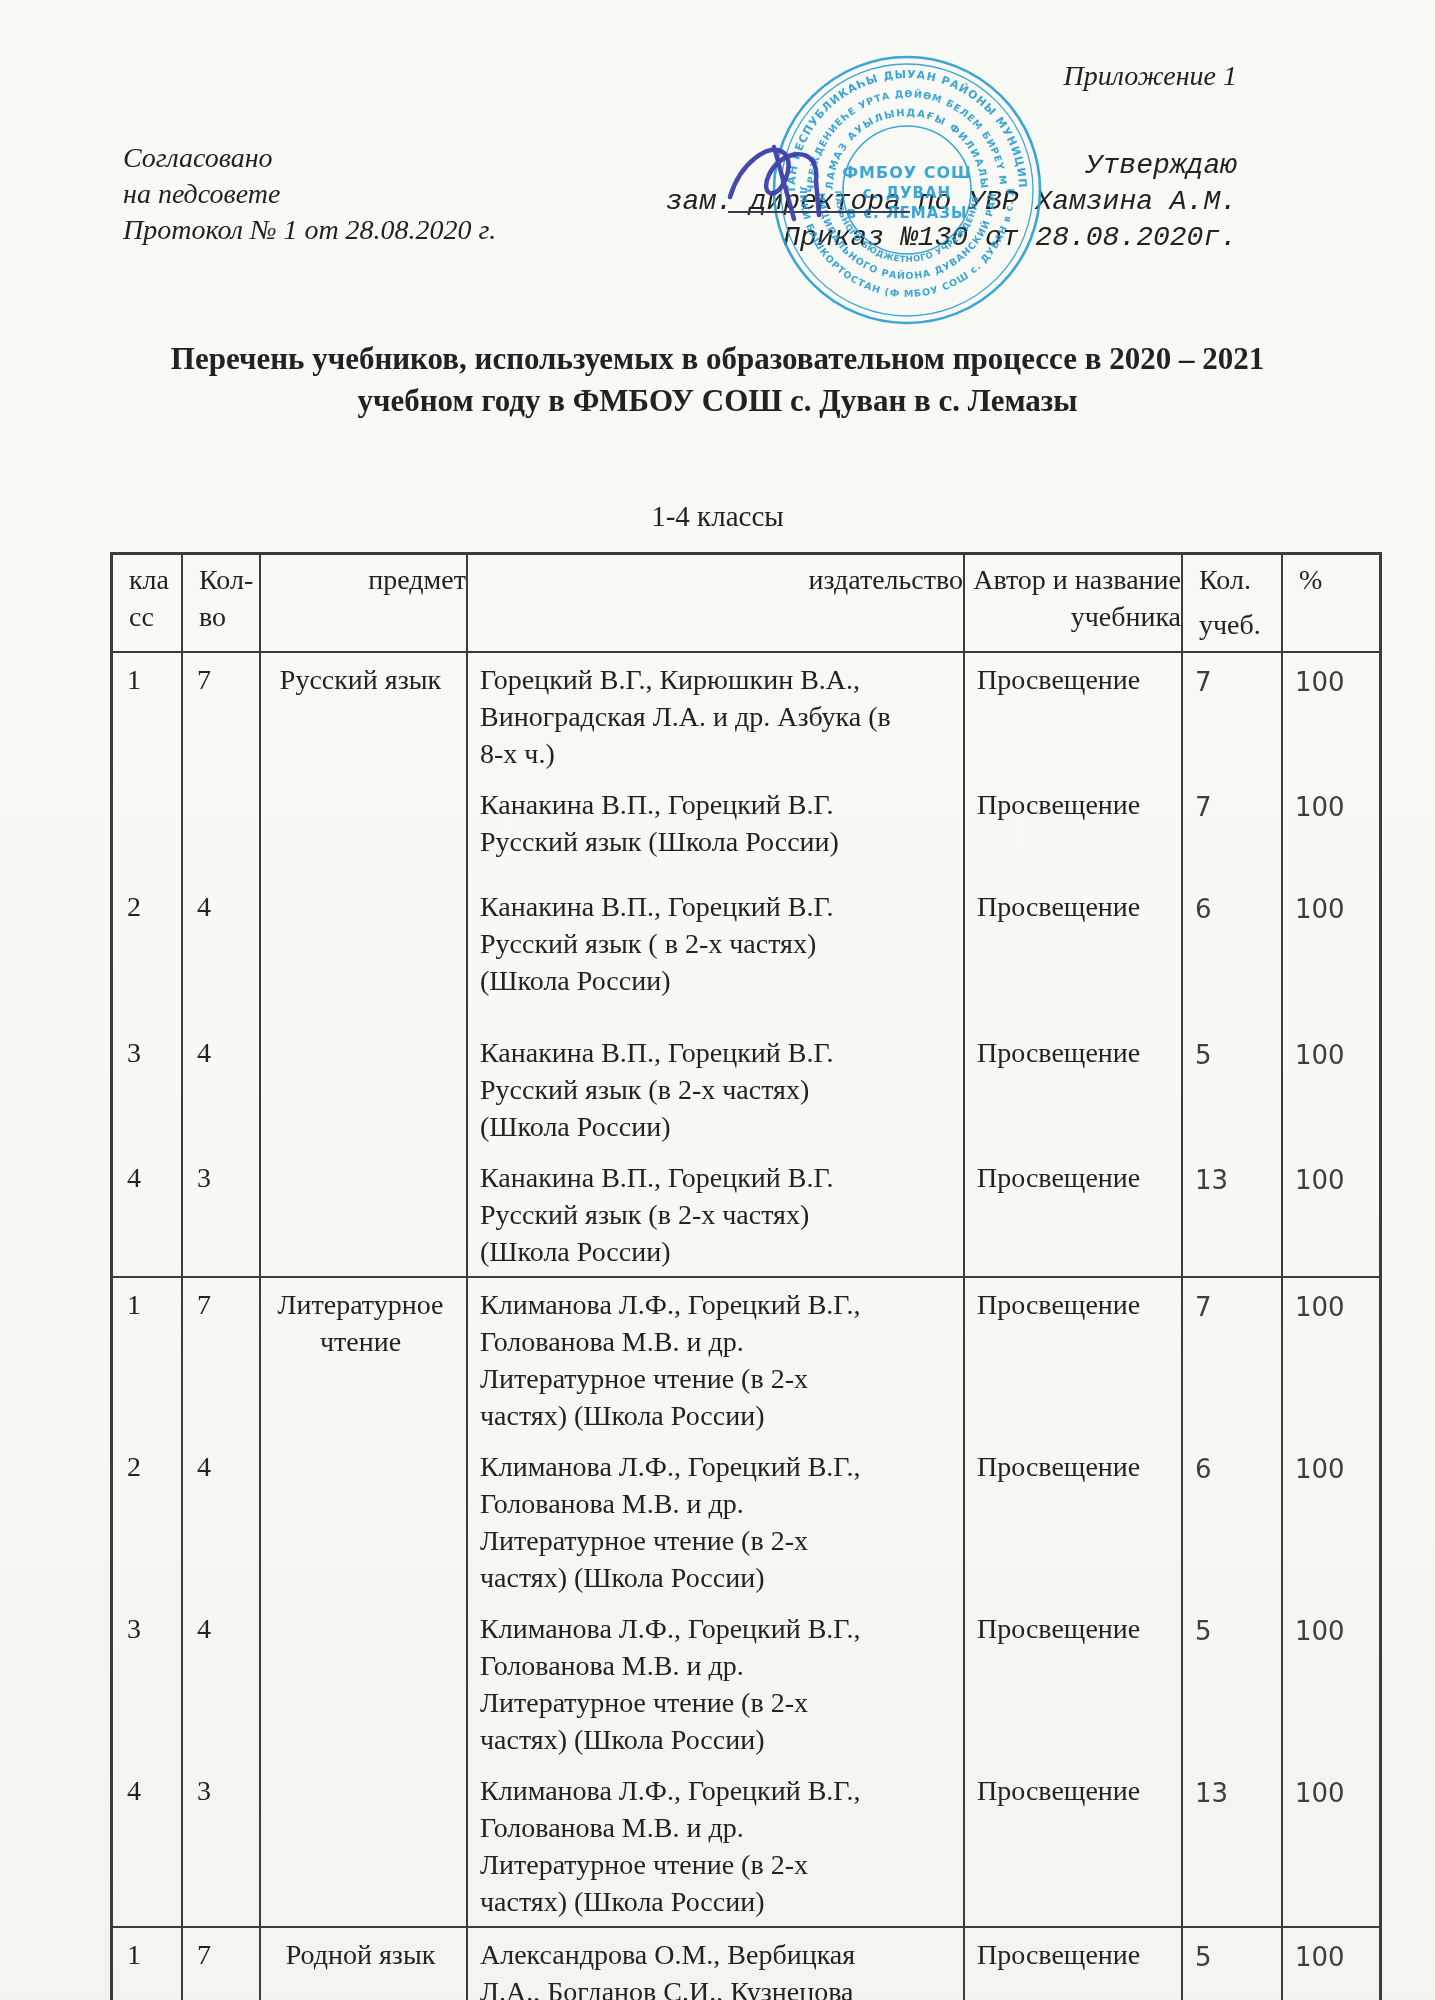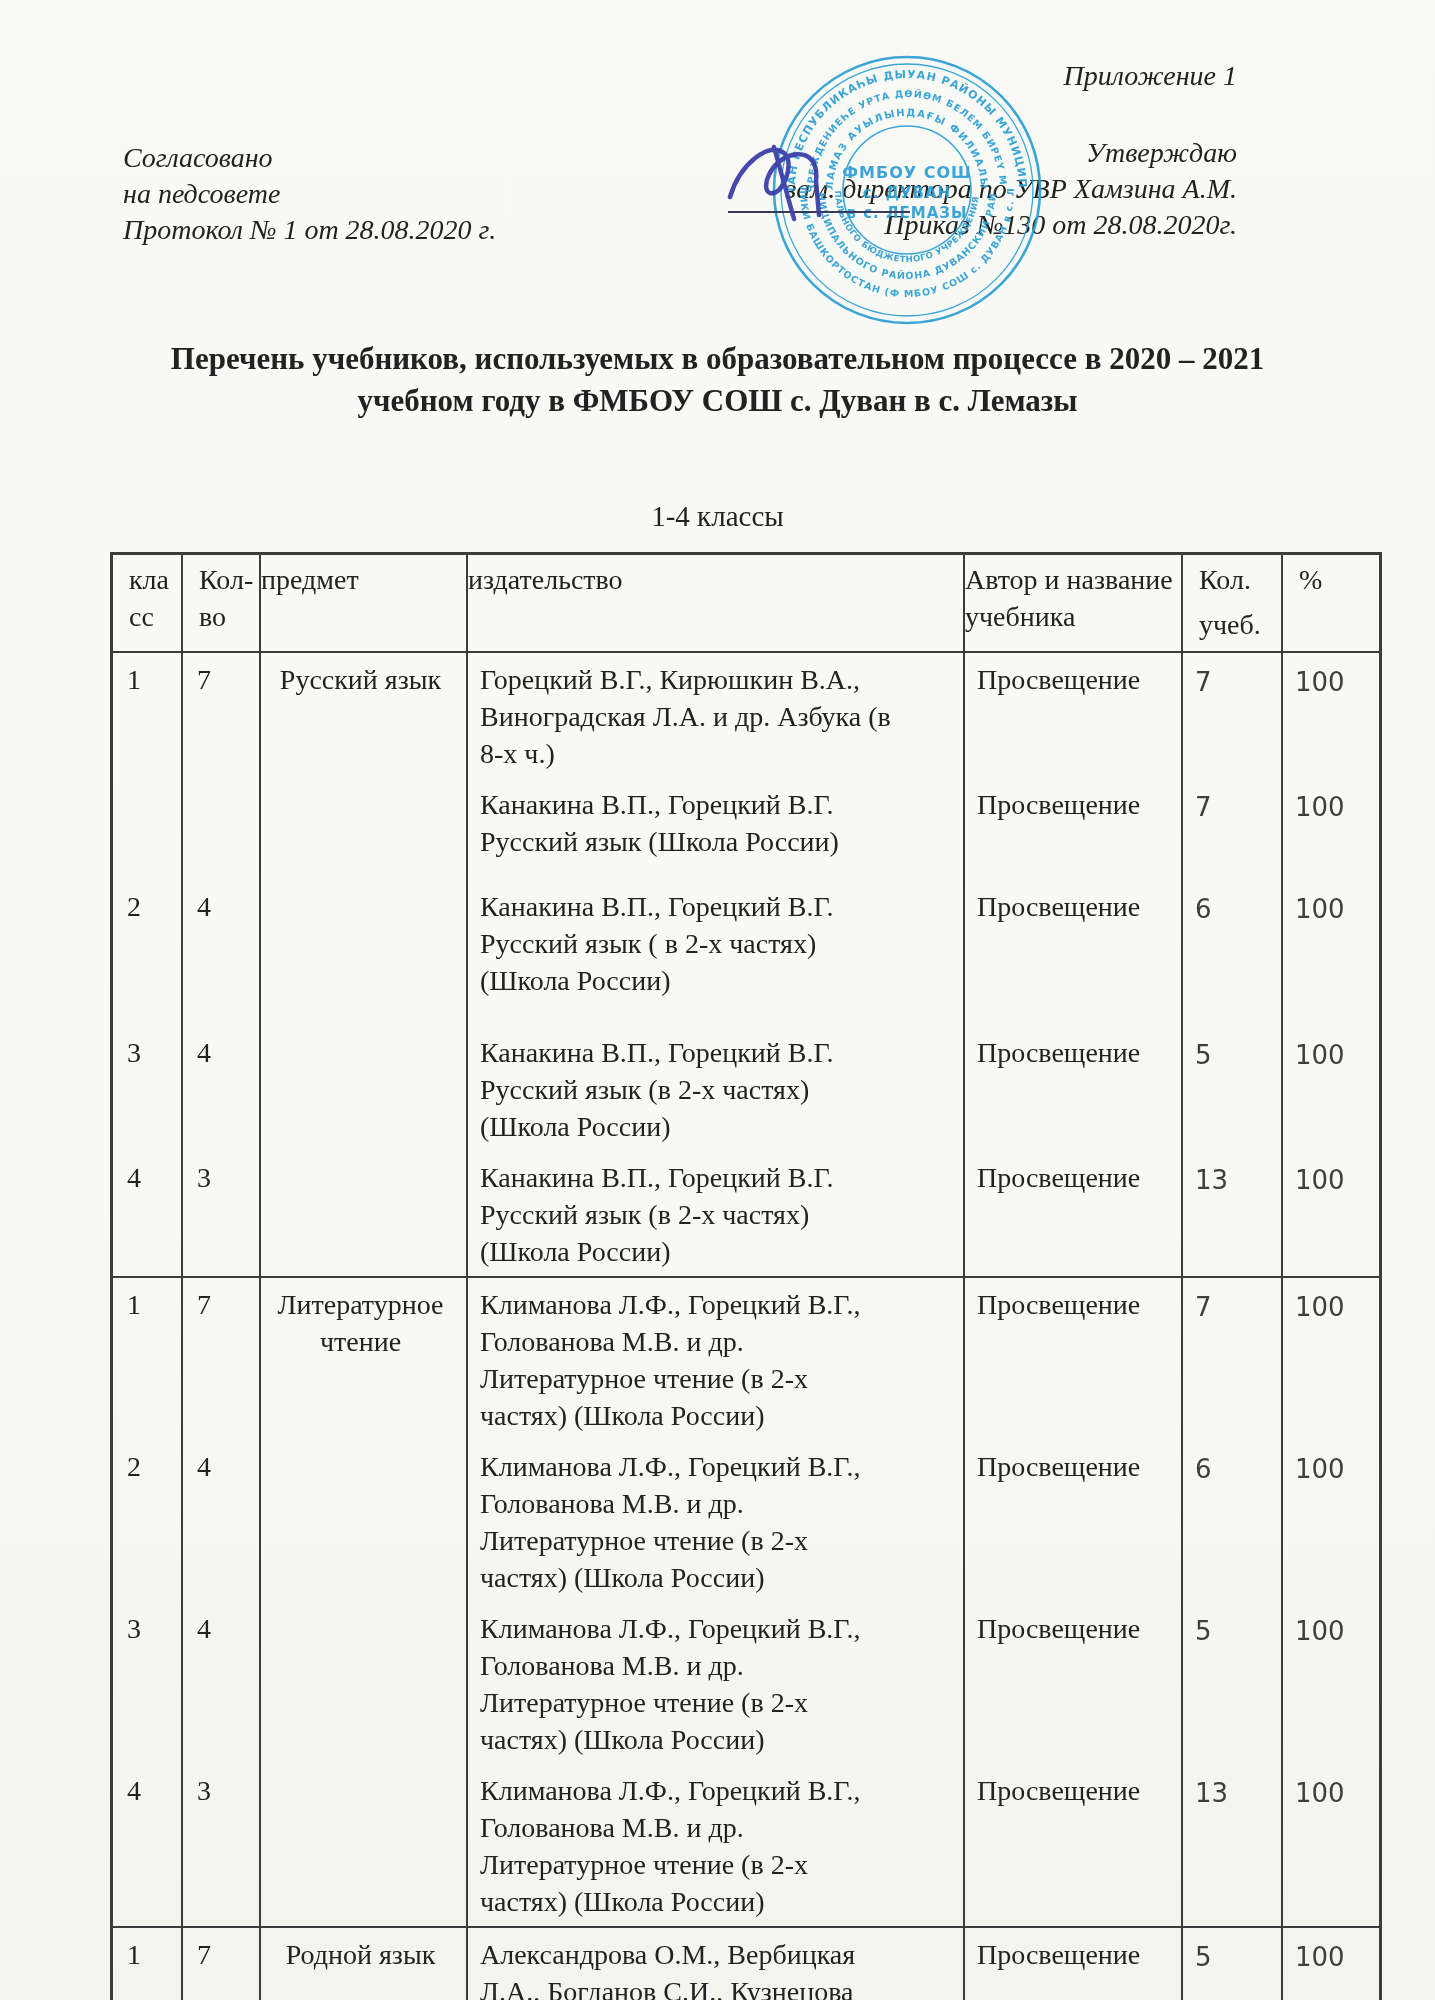--- a/index.html
+++ b/index.html
@@ -5,36 +5,36 @@
   html,body{margin:0;padding:0;}
   body{
     width:1435px;height:2000px;position:relative;overflow:hidden;
     background:#f8f8f4;
     font-family:"Liberation Serif", serif;color:#222;
   }
   .sheet{position:absolute;inset:0;background:linear-gradient(180deg,#f9f9f6 0%,#f8f8f4 60%,#f4f4ef 100%);}
   
   .appendix{position:absolute;top:60px;right:198px;font-style:italic;font-size:28px;}
   .agreed{position:absolute;top:140px;left:123px;font-style:italic;font-size:28px;line-height:36px;}
-  .approved{position:absolute;top:135px;right:198px;font-style:italic;font-size:28px;line-height:36px;text-align:right;}
+  .approved{position:absolute;top:148px;right:198px;font-style:italic;font-size:28px;line-height:36px;text-align:right;font-family:Liberation Mono, monospace;}
   .sign-line{position:absolute;top:211px;left:728px;width:182px;border-bottom:2px solid #3a3a58;}
   
   .stamp{position:absolute;left:757px;top:40px;width:300px;height:300px;opacity:.93;}
   .signature{position:absolute;left:722px;top:135px;width:210px;height:100px;}
   
   .title{position:absolute;top:338px;left:60px;width:1315px;text-align:center;font-size:31px;line-height:42px;font-weight:bold;}
   .caption{position:absolute;top:500px;left:60px;width:1315px;text-align:center;font-size:29px;}
   
   .tbl{position:absolute;left:110px;top:552px;width:1272px;border:3px solid #3c3c3c;box-sizing:border-box;background:transparent;}
   .grid{display:grid;grid-template-columns:70px 78px 207px 497px 218px 100px 1fr;}
   .section{border-top:2px solid #3c3c3c;}
   .cell{border-right:2px solid #3c3c3c;box-sizing:border-box;font-size:28px;line-height:37px;}
   .cell.last{border-right:none;}
   .hc{padding:6px 0 8px 16px;}
-  .hc.center{text-align:left;padding-left:0;}
+  .hc.center{text-align:right;padding-left:0;}
   .hc .l2{margin-top:8px;}
   .grade,.qty{padding:8px 0 0 14px;}
   .subject{text-align:center;padding:8px 12px 0 6px;}
   .book{padding:8px 70px 6px 12px;}
   .publisher{padding:8px 8px 0 12px;}
   .copies,.percent{font-family:"DejaVu Sans", sans-serif;font-size:26px;color:#3e3e3e;padding:12px 0 0 12px;line-height:34px;}
   .stamp text{font-family:"DejaVu Sans", sans-serif;font-weight:bold;}
 </style>
 </head>
 <body>

